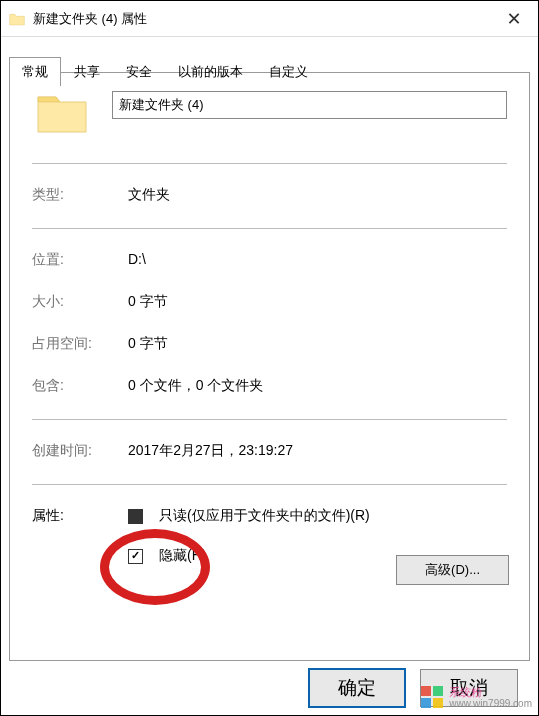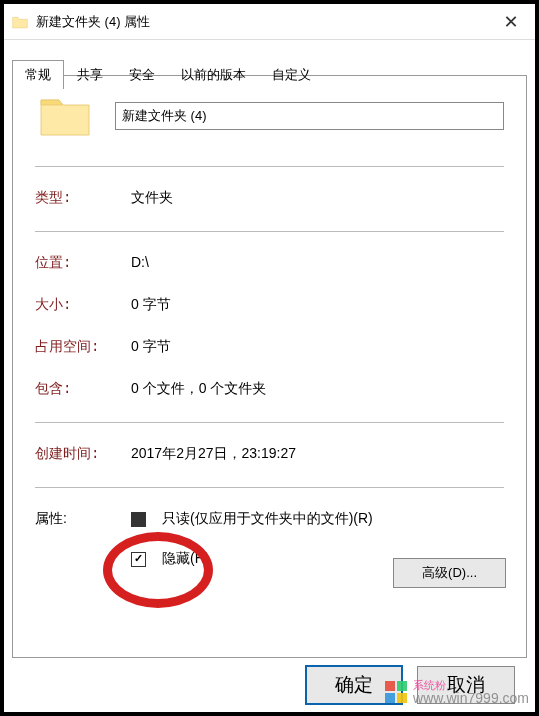--- a/index.html
+++ b/index.html
@@ -5,21 +5,21 @@
     * { margin: 0; padding: 0; box-sizing: border-box; }
     body {
       font-family: "Microsoft YaHei", "Segoe UI", Tahoma, sans-serif;
       font-size: 13px;
       background: #fff;
       width: 539px;
       height: 716px;
       position: relative;
     }
     .window {
-      border: 4px solid #000000;
+      border: 1px solid #000000;
       width: 539px;
       height: 716px;
       background: #fff;
       position: relative;
       display: flex;
       flex-direction: column;
     }
     .titlebar {
       height: 36px;
       display: flex;
@@ -81,21 +81,20 @@
     .panel {
       border: 1px solid #999;
       flex: 1;
       background: #fff;
       padding: 18px 22px 22px 22px;
       position: relative;
       z-index: 1;
     }
     .folder-row {
       display: flex;
-      align-items: center;
       margin-bottom: 28px;
     }
     .folder-icon {
       width: 52px;
       height: 44px;
       margin-right: 24px;
       margin-left: 4px;
     }
     .name-input {
       flex: 1;
@@ -107,22 +106,21 @@
       width: 340px;
     }
     .kv {
       display: flex;
       align-items: flex-start;
       margin-bottom: 24px;
       font-size: 14px;
     }
     .kv .label {
       width: 96px;
-      color: #7f1d1d;
-      font-family: Liberation Mono, monospace;
+      color: #737373;
     }
     .kv .value {
       flex: 1;
       color: #000;
     }
     .hr {
       border: none;
       border-top: 1px solid #bbb;
       margin: 10px 0 22px 0;
     }
@@ -218,21 +216,21 @@
       grid-template-columns: 1fr 1fr;
       grid-template-rows: 1fr 1fr;
       gap: 2px;
     }
     .wm-logo span:nth-child(1){background:#e74c3c}
     .wm-logo span:nth-child(2){background:#2ecc71}
     .wm-logo span:nth-child(3){background:#3498db}
     .wm-logo span:nth-child(4){background:#f1c40f}
     .wm-text { display: flex; flex-direction: column; line-height: 1.1; }
     .wm-text .big { font-size: 11px; color: #ec4899; }
-    .wm-text .small { font-size: 14px; color: #888; }
+    .wm-text .small { font-size: 10px; color: #888; }
   </style>
 </head>
 <body>
 
 <div class="window">
 
   <div class="titlebar">
     <svg class="titlebar-icon" viewBox="0 0 24 20">
       <path d="M1 3 h8 l2 3 h12 v13 h-22 z" fill="#ffe9a6" stroke="#e2c46b" stroke-width="0.6"></path>
     </svg>

